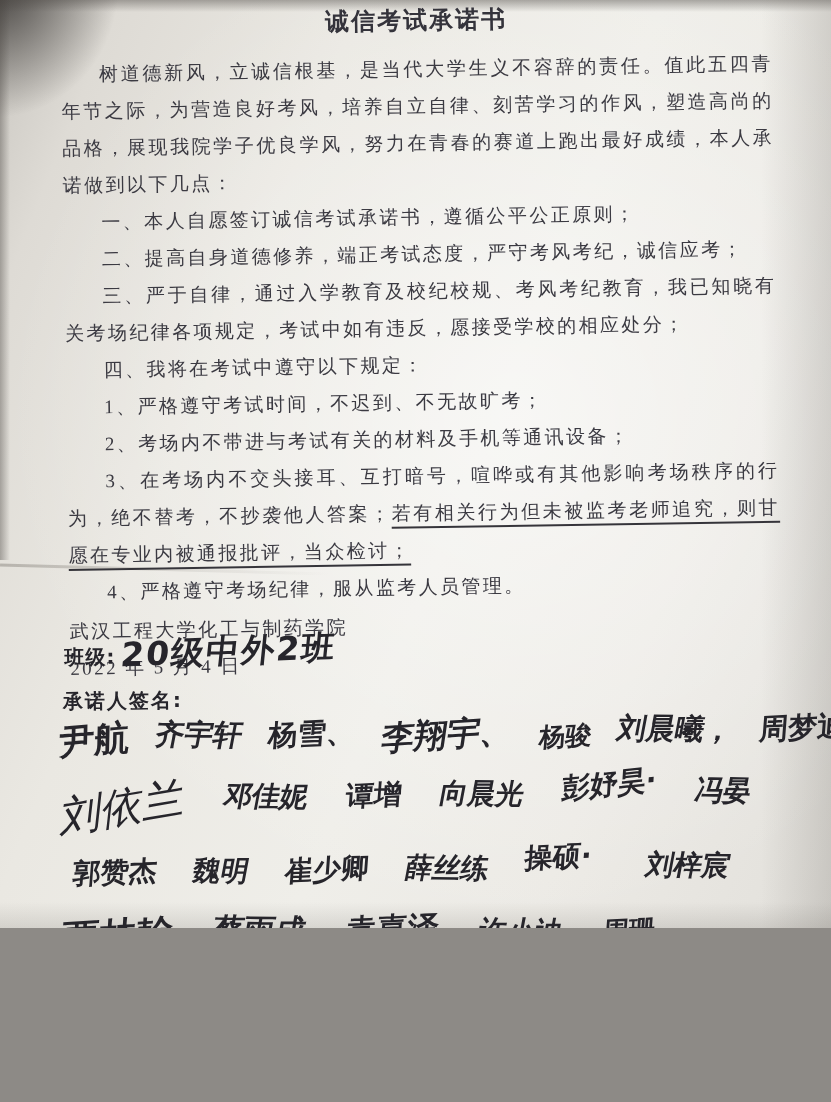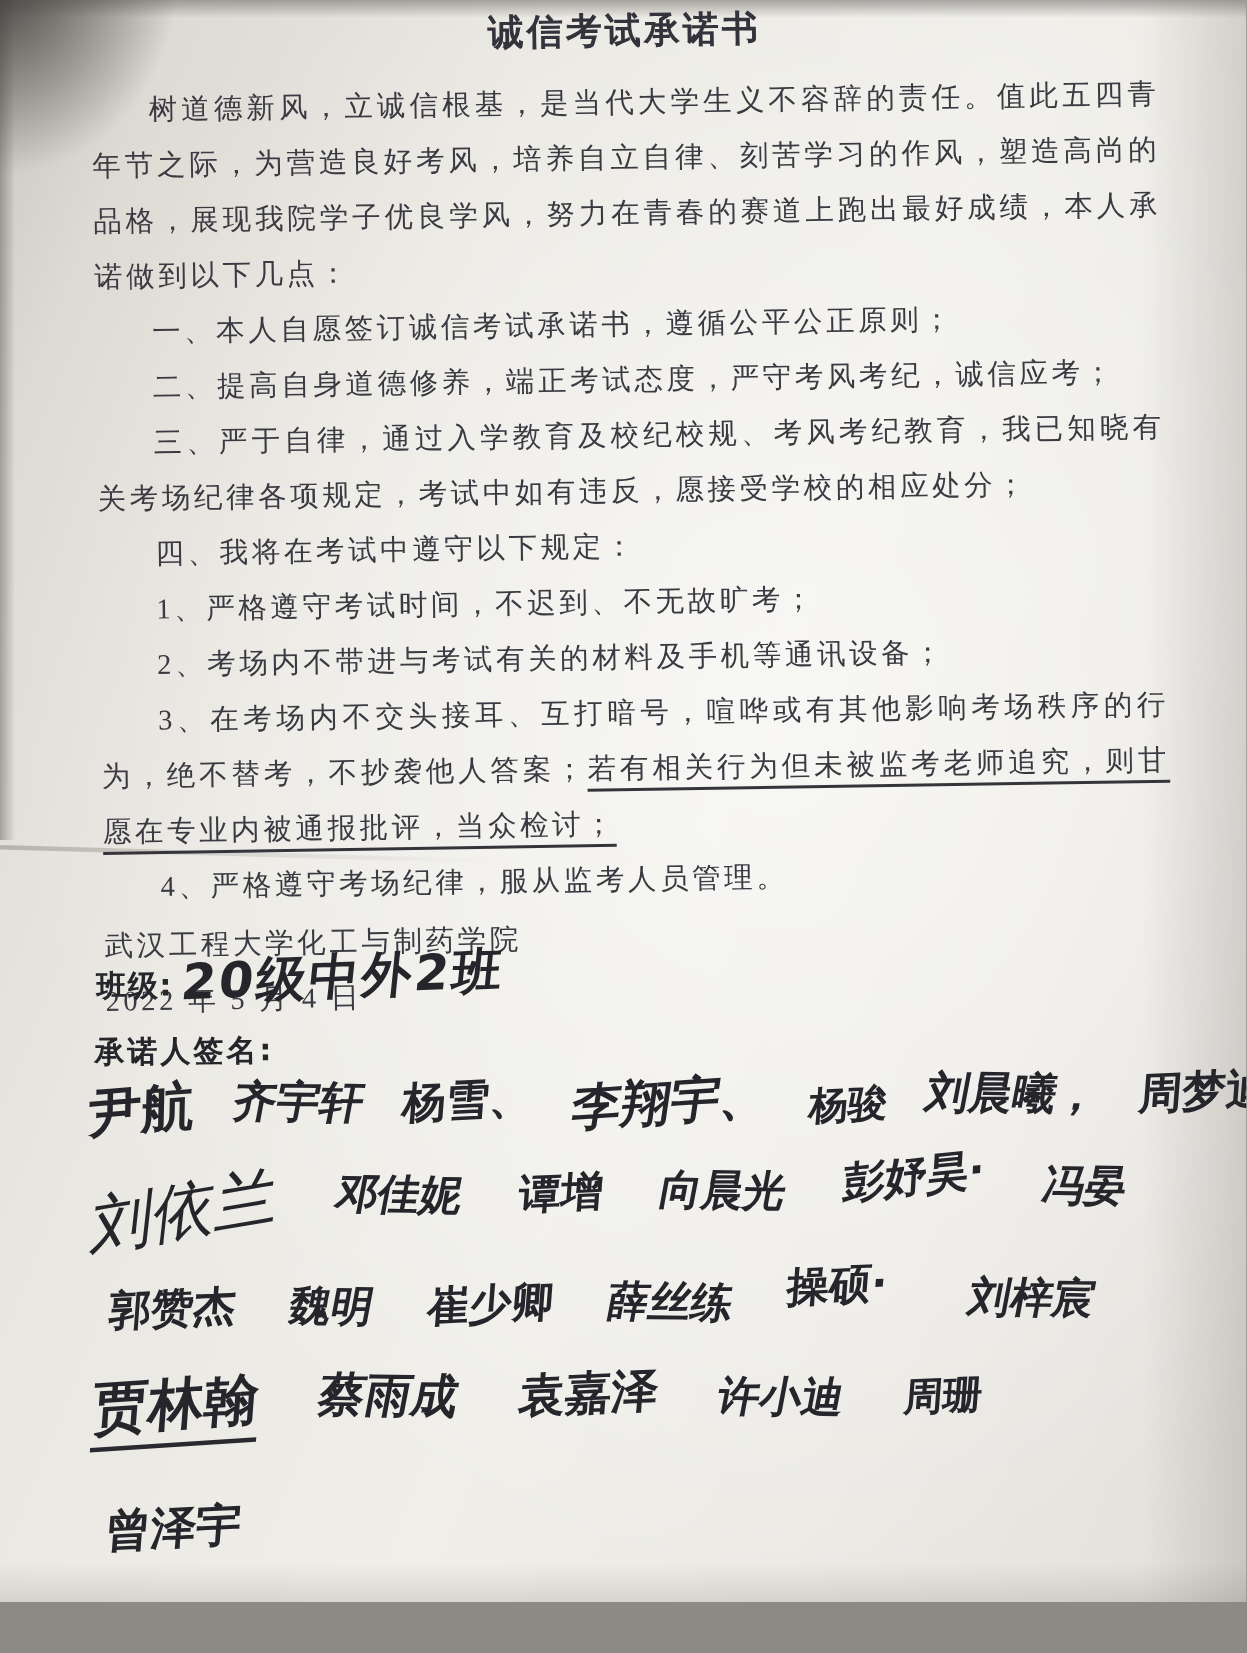--- a/index.html
+++ b/index.html
@@ -1,17 +1,17 @@
 <!DOCTYPE html>
 <html><head>
 <meta charset="utf-8">
 <style>
   html,body { margin:0; padding:0; background:#8d8a86; }
   .page {
-    position:relative; width:831px; height:1068px; margin:0 auto; overflow:hidden;
+    position:relative; width:831px; height:928px; margin:0 auto; overflow:hidden;
     background:
       radial-gradient(ellipse at 62% 45%, rgba(255,255,255,0.55), rgba(255,255,255,0) 70%),
       linear-gradient(112deg, #c9c6c0 0%, #dedbd5 10%, #eae8e2 30%, #efeee9 55%, #eceae5 75%, #e2e0db 100%);
     font-family:"Liberation Serif","DejaVu Serif",serif;
     color:#3b3a42;
   }
   
   .shadow-tl { position:absolute; left:-34px; top:-44px; width:170px; height:180px; pointer-events:none;
     background: radial-gradient(ellipse at 18% 16%, rgba(45,42,40,0.85), rgba(45,42,40,0) 62%); }
   .shadow-top { position:absolute; left:0; top:0; width:100%; height:12px; pointer-events:none;

